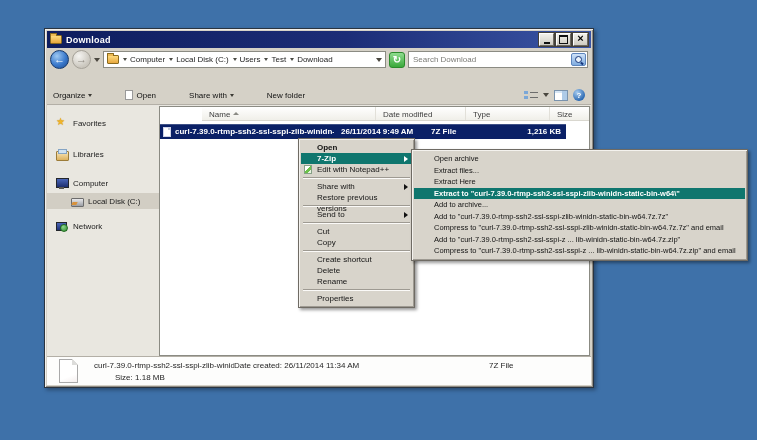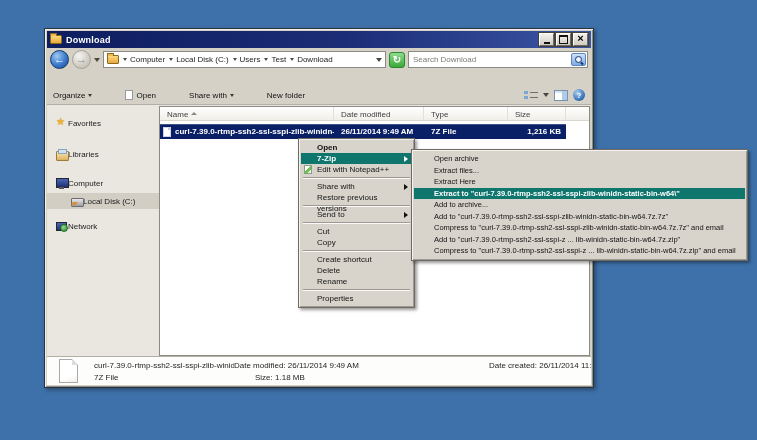--- a/index.html
+++ b/index.html
@@ -55,21 +55,21 @@
   .ic-file .cmd-icon { display:inline-block; width:8px; height:10px; background:#fff; border:1px solid #999; }
   .cmd-item .dd { display:none; }
   .cmd-item.dropdown .dd { display:inline-block; width:0; height:0; border-left:2.5px solid transparent; border-right:2.5px solid transparent; border-top:3.5px solid #3c3a34; }
   .cmd-right { display:flex; align-items:center; gap:5px; }
   .help-icon { width:12px; height:12px; border-radius:50%; background:radial-gradient(circle at 35% 30%, #a6ccf0, #2f6cb4 70%);
                color:#fff; font-size:8px; font-weight:bold; display:flex; align-items:center; justify-content:center; }
 
   
   .main { flex:1; display:flex; overflow:hidden; padding:1px 1px 0 0; }
   .sidebar { width:112px; flex:0 0 112px; background:#e9e7e0; padding-top:2px; }
-  .sb-item { height:16px; display:flex; align-items:center; padding-left:9px; font-size:8px; color:#1b1b1b; }
+  .sb-item { height:16px; display:flex; align-items:center; gap:5px; padding-left:9px; font-size:8px; color:#1b1b1b; }
   .sb-item.indent { padding-left:24px; }
   .sb-item.selected { background:#d2cec4; }
   .sidebar > div:nth-of-type(1) { margin-top:7px; }
   .sidebar > div:nth-of-type(2) { margin-top:15px; }
   .sidebar > div:nth-of-type(3) { margin-top:13px; }
   .sidebar > div:nth-of-type(4) { margin-top:2px; }
   .sidebar > div:nth-of-type(5) { margin-top:9px; }
   .sb-icon { width:12px; height:11px; position:relative; flex:0 0 12px; }
   .ic-favorites .sb-icon::before { content:'★'; position:absolute; left:0; top:-2px; font-size:10px; color:#f0b429; text-shadow:0 0 1px #b67d0a; }
   .ic-libraries .sb-icon::before { content:''; position:absolute; left:0; top:2px; width:11px; height:8px;
@@ -80,21 +80,21 @@
   .ic-computer .sb-icon::after { content:''; position:absolute; left:3px; bottom:0; width:5px; height:2px; background:#5a5852; }
   .ic-disk .sb-icon::before { content:''; position:absolute; left:0; top:2px; width:11px; height:7px;
        background:linear-gradient(#e8e8ea,#9b9ea4); border:1px solid #6c6c6c; border-radius:1px; }
   .ic-disk .sb-icon::after { content:''; position:absolute; left:1px; bottom:2px; width:5px; height:3px; background:#d8923c; transform:skewX(-25deg); }
   .ic-network .sb-icon::before { content:''; position:absolute; left:0; top:1px; width:9px; height:7px;
        background:linear-gradient(#4a66b8,#203278); border:1px solid #23262b; }
   .ic-network .sb-icon::after { content:''; position:absolute; right:0; bottom:0; width:6px; height:6px; border-radius:50%;
        background:radial-gradient(circle at 35% 30%, #8fd98f, #2f8a2f); border:1px solid #1e6a1e; }
 
   .filelist { flex:1; background:#fff; border:1px solid #8b8b83; display:flex; flex-direction:column; overflow:hidden; }
-  .colheaders { height:14px; flex:0 0 14px; display:flex; background:linear-gradient(#ffffff,#f0efe9); border-bottom:1px solid #d9d7cf; }
+  .colheaders { height:14px; flex:0 0 14px; display:flex; background:linear-gradient(#ffffff,#f0efe9); border-bottom:1px solid #d9d7cf;margin-left:42px; }
   .ch { font-size:8px; color:#3d3d3d; padding:1px 0 0 7px; border-right:1px solid #e2e0d9; display:flex; align-items:center; gap:3px; }
   .c-name { width:174px; flex:0 0 174px; }
   .c-date { width:90px; flex:0 0 90px; }
   .c-type { width:84px; flex:0 0 84px; }
   .c-size { width:58px; flex:0 0 58px; }
   .ch.c-fill { flex:1; border-right:none; }
   .sort-caret { width:0; height:0; border-left:3px solid transparent; border-right:3px solid transparent; border-bottom:3.5px solid #8a8a84; margin-top:-1px; }
   .rows { flex:1; padding-top:3px; }
   .filerow { display:flex; align-items:center; height:15px; width:406px; background:#0a2066; color:#fff;
              font-size:8px; font-weight:bold; box-shadow:inset 0 1px 0 rgba(255,255,255,.22); }
@@ -291,24 +291,20 @@
           </div>
         </div>
       </div>
     </div>
 
     <div class="detailspane">
       <span class="page-icon lg"></span>
       <div class="dp-grid">
         <span class="dp-cell">curl-7.39.0-rtmp-ssh2-ssl-sspi-zlib-winidn-sta...</span>
         <span class="dp-cell">
-          <span>Date modified:</span>
-          <span>26/11/2014 9:49 AM</span>
-        </span>
-        <span class="dp-cell">
           <span>Date created:</span>
           <span>26/11/2014 11:34 AM</span>
         </span>
         <span class="dp-cell">7Z File</span>
         <span class="dp-cell dp-size">
           <span>Size:</span>
           <span>1.18 MB</span>
         </span>
         <span class="dp-cell"></span>
       </div>

